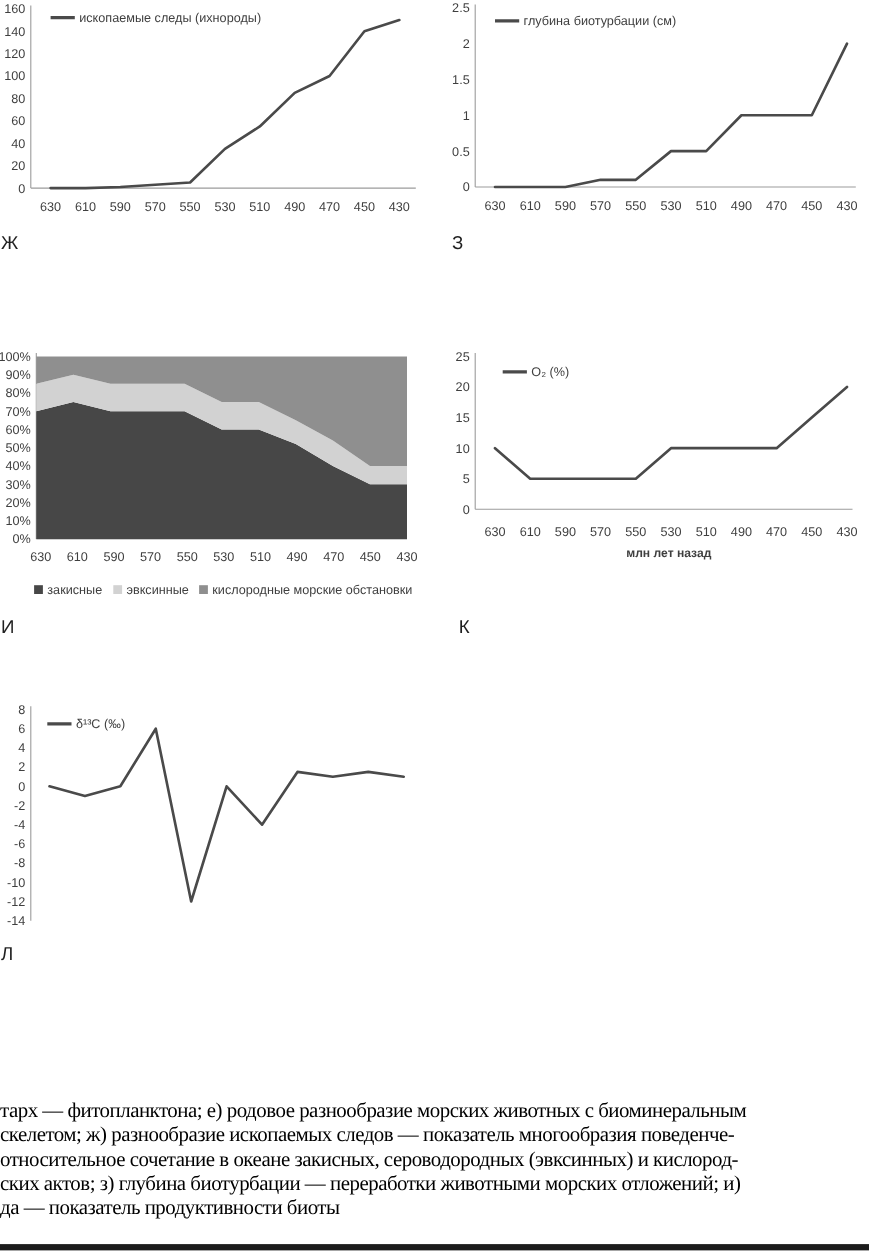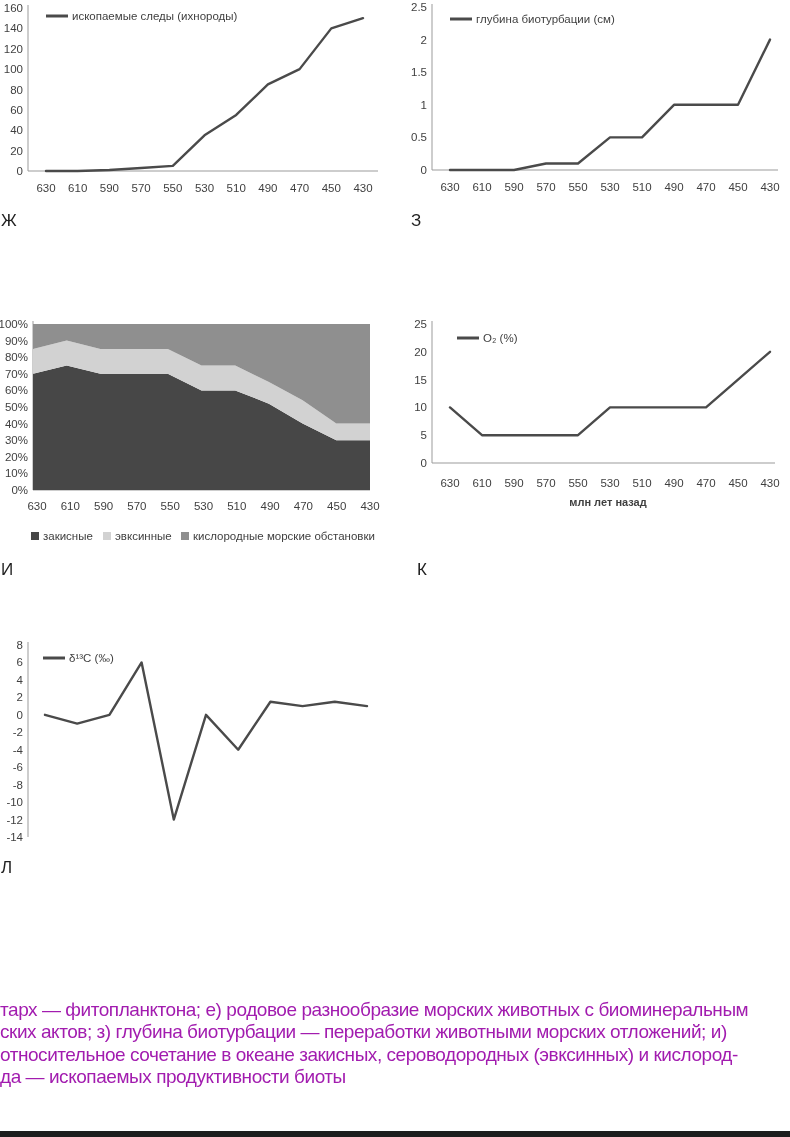--- a/index.html
+++ b/index.html
@@ -1,21 +1,21 @@
 <!DOCTYPE html>
 <html><head>
 <meta charset="utf-8">
 <style>
   html,body{margin:0;padding:0;background:#ffffff;}
   .page{position:relative;width:790px;height:1137px;background:#ffffff;overflow:hidden;
         font-family:"Liberation Sans",sans-serif;}
   .chart{position:absolute;}
   .panel-letter{position:absolute;font-size:17px;color:#1f1f1f;font-family:"Liberation Sans",sans-serif;}
   .caption{position:absolute;left:0;top:999px;width:650px;font-size:19px;line-height:22.3px;
-           color:#a21caf;letter-spacing:-0.45px;font-family:Liberation Sans, sans-serif;}
+           color:#000000;letter-spacing:-0.45px;font-family:Liberation Serif, serif;}
   .cap-line{text-align:justify;text-align-last:justify;white-space:nowrap;}
   .cap-line.last{text-align-last:left;}
   .bottom-bar{position:absolute;left:0;top:1131px;width:790px;height:6px;background:#1c1c1c;}
   svg text{font-family:"Liberation Sans",sans-serif;}
 </style>
 </head>
 <body>
 
 <div class="page">
 
@@ -150,19 +150,20 @@
       </svg></div>
 
   <div class="panel-letter" style="left:1px;top:211px">Ж</div>
   <div class="panel-letter" style="left:411px;top:211px">З</div>
   <div class="panel-letter" style="left:1px;top:560px">И</div>
   <div class="panel-letter" style="left:417px;top:560px">К</div>
   <div class="panel-letter" style="left:1px;top:858px">Л</div>
 
   <div class="caption">
     <div class="cap-line">тарх — фитопланктона; е) родовое разнообразие морских животных с биоминеральным</div>
+    <div class="cap-line">скелетом; ж) разнообразие ископаемых следов — показатель многообразия поведенче-</div>
+    <div class="cap-line">относительное сочетание в океане закисных, сероводородных (эвксинных) и кислород-</div>
     <div class="cap-line">ских актов; з) глубина биотурбации — переработки животными морских отложений; и)</div>
-    <div class="cap-line">относительное сочетание в океане закисных, сероводородных (эвксинных) и кислород-</div>
-    <div class="cap-line last">да — ископаемых продуктивности биоты</div>
+    <div class="cap-line last">да — показатель продуктивности биоты</div>
   </div>
 
   <div class="bottom-bar"></div>
 </div>
 
 </body></html>

